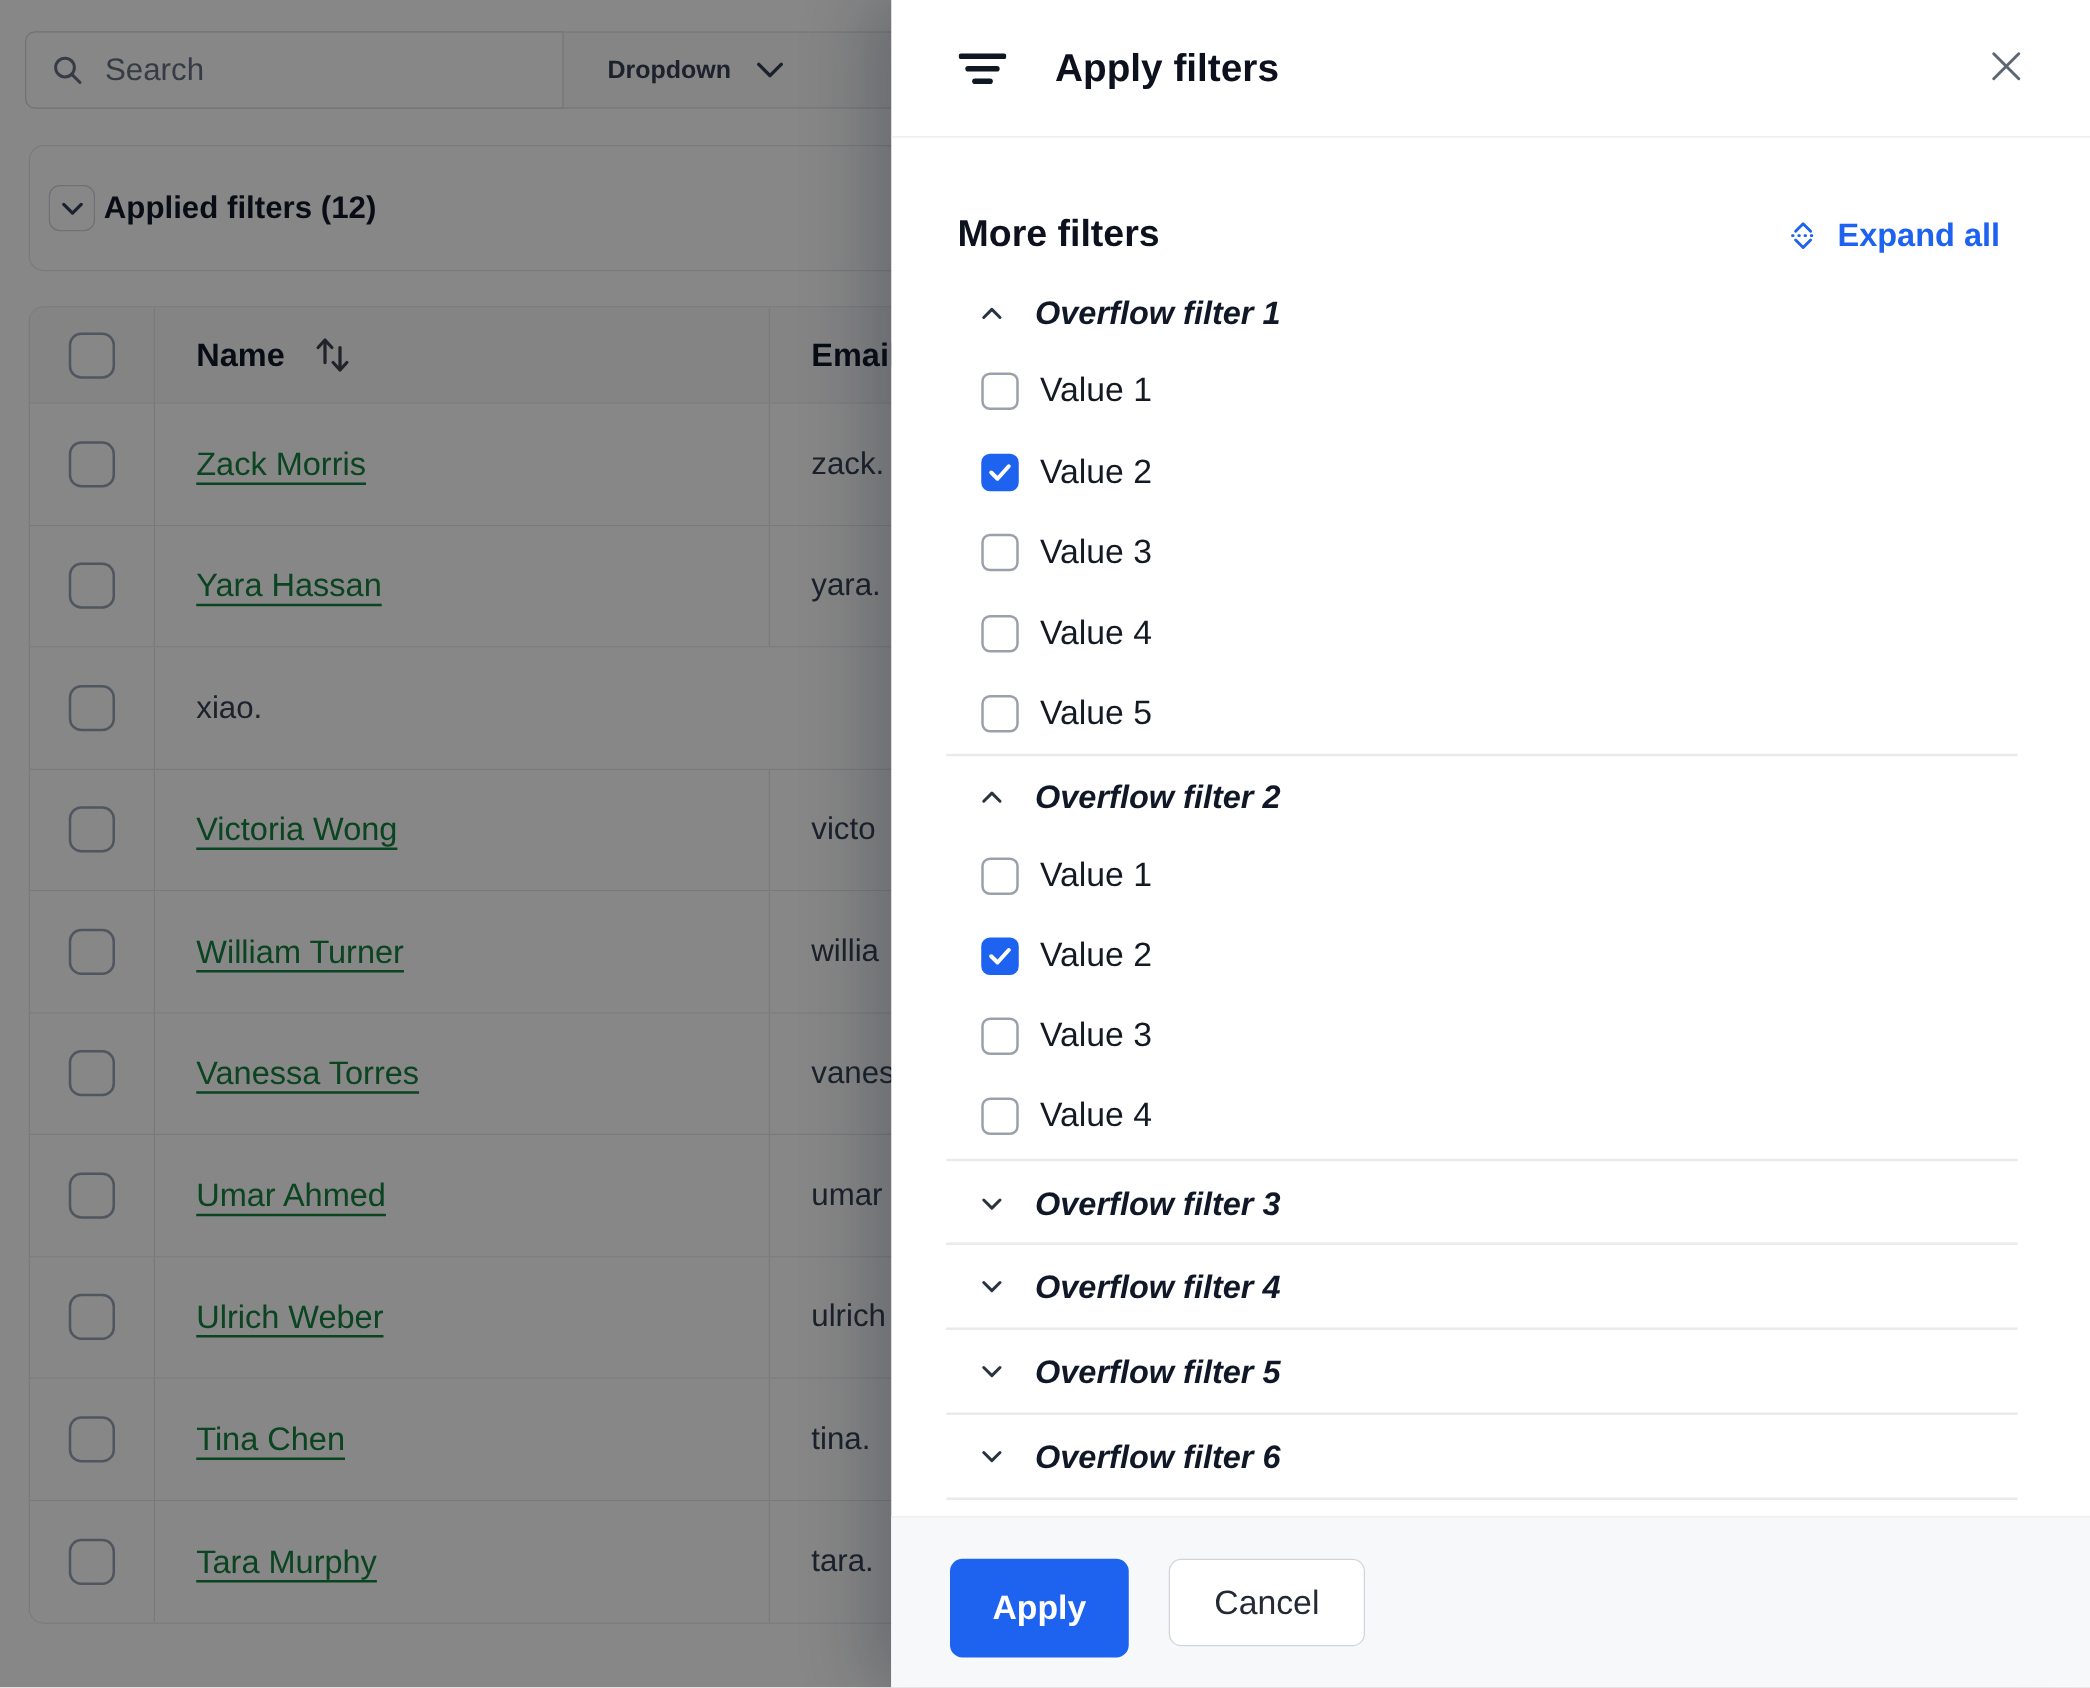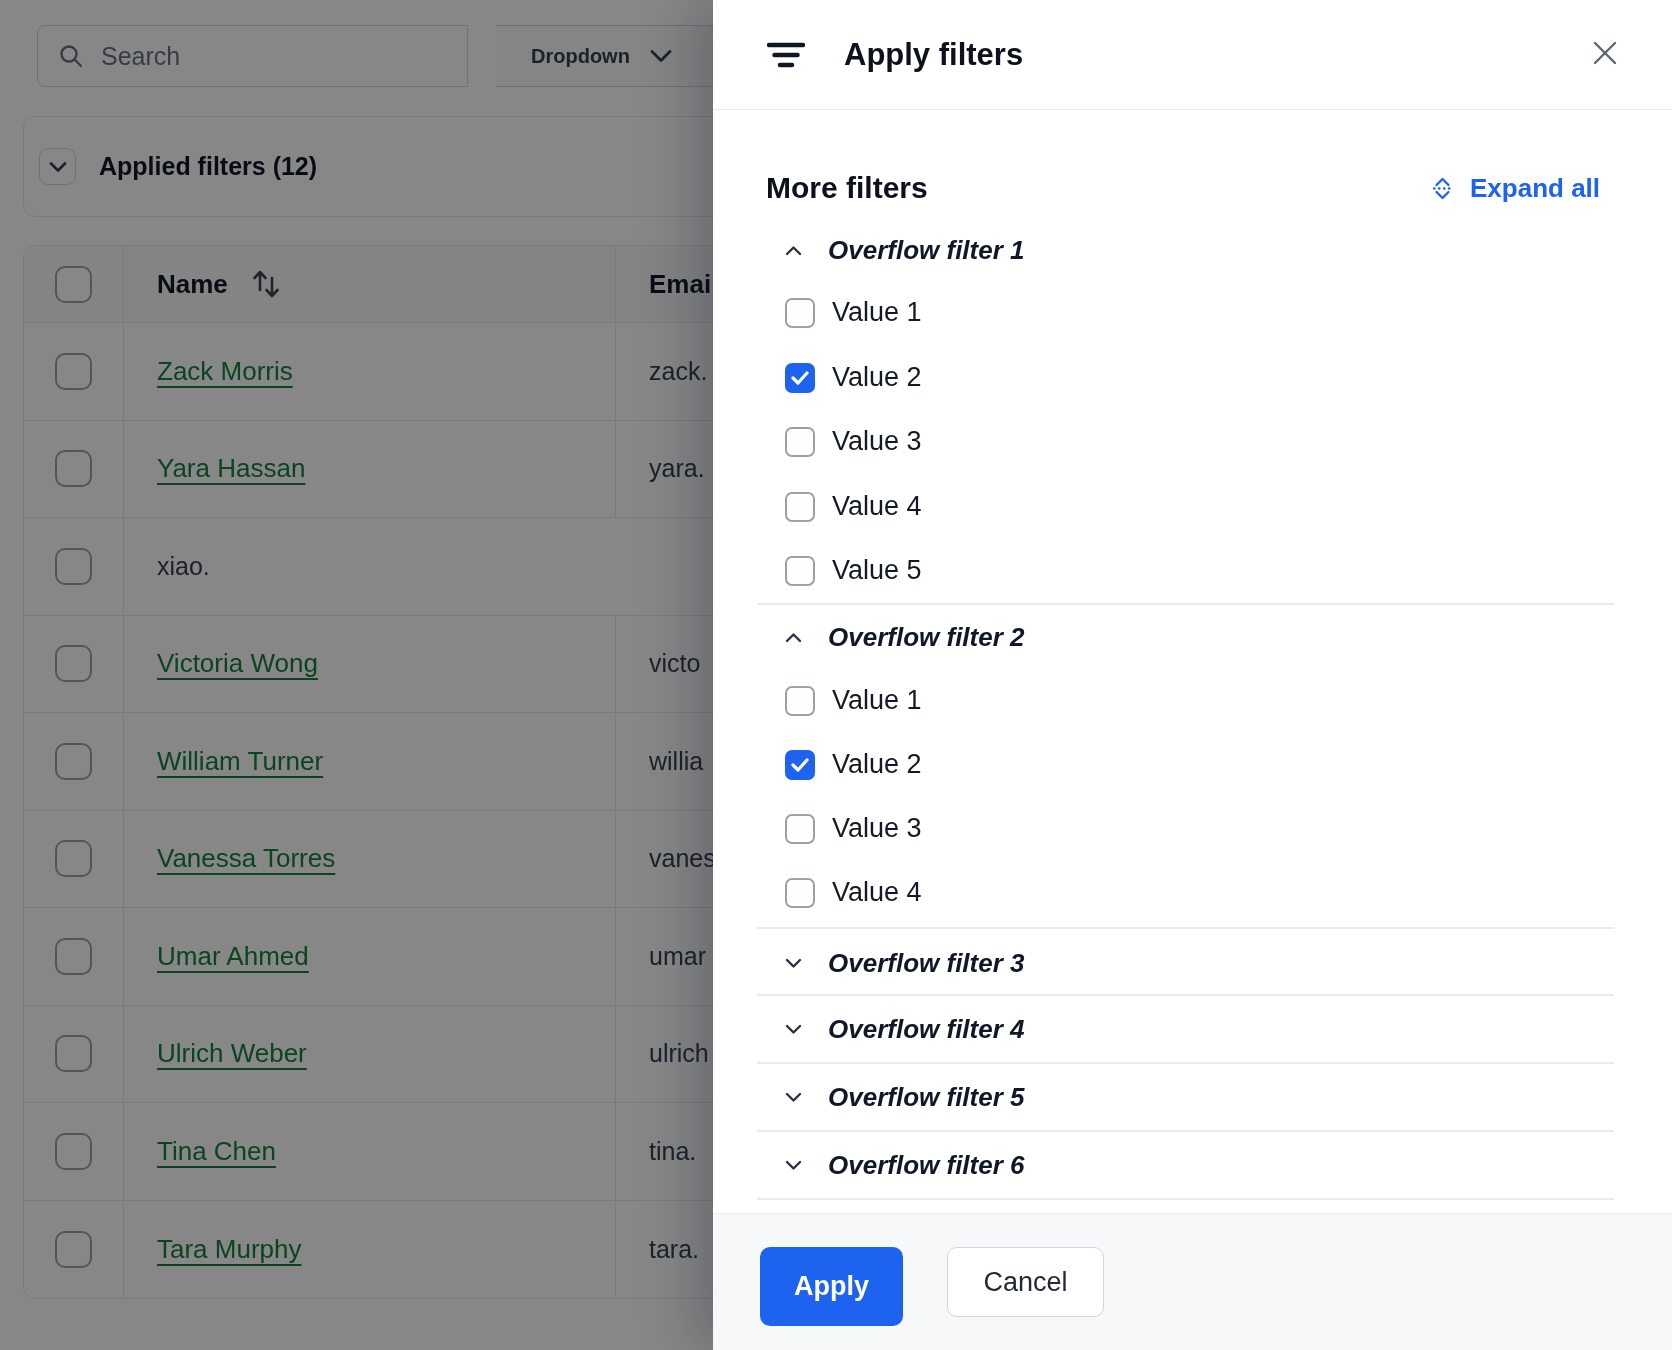--- a/index.html
+++ b/index.html
@@ -2,33 +2,33 @@
 <html><head>
 <meta charset="utf-8">
 <style>
   * { margin:0; padding:0; box-sizing:border-box; }
   html,body { width:1672px; height:1350px; overflow:hidden; }
   body { font-family:"Liberation Sans", sans-serif; background:#fff; position:relative; color:#101828; }
 
   
   .page { position:absolute; inset:0; background:#fff; }
 
-  .searchbar { position:absolute; left:37px; top:25px; display:flex; height:62px;gap:28px; }
+  .searchbar { position:absolute; left:20px; top:25px; display:flex; height:62px; }
   .search-input { width:431px; height:62px; border:1.5px solid #d0d5dd; border-radius:8px 0 0 8px;
     display:flex; align-items:center; gap:17px; padding-left:20px; background:#fff; }
   .search-input .ph { color:#667085; font-size:25px; }
   .dropdown-btn { width:650px; height:62px; border:1.5px solid #d0d5dd; border-left:none; border-radius:0 8px 8px 0;
     background:#fbfbfc; display:flex; align-items:center; padding-left:35px; gap:20px; }
   .dropdown-btn .lbl { color:#344054; font-size:20px; font-weight:600; }
 
   .applied-card { position:absolute; left:23px; top:116px; width:1080px; height:101px;
     border:1.5px solid #e4e7ec; border-radius:12px; background:#fff; display:flex; align-items:center; }
   .collapse-btn { width:37px; height:37px; margin-left:15px; border:1.5px solid #d0d5dd; border-radius:9px;
     display:flex; align-items:center; justify-content:center; background:#fff; }
-  .applied-label { margin-left:23px; font-size:25px; font-weight:700; color:#101828; }
+  .applied-label { margin-left:7px; font-size:25px; font-weight:700; color:#101828; }
 
   .table { position:absolute; left:23px; top:245px; width:1080px; border:1.5px solid #e4e7ec;
     border-radius:12px; overflow:hidden; background:#fff; }
   .thead { display:flex; height:77px; background:#f9fafb; border-bottom:1.5px solid #e4e7ec; }
   .trow { display:flex; height:97.5px; border-bottom:1.5px solid #e4e7ec; background:#fff; }
   .trow:last-child { border-bottom:none; }
   .col-check { width:100px; border-right:1.5px solid #e4e7ec; display:flex; align-items:center; justify-content:center; flex:none; }
   .col-name  { width:492px; border-right:1.5px solid #e4e7ec; display:flex; align-items:center; padding-left:33px; gap:22px; flex:none; }
   .col-email { flex:1; display:flex; align-items:center; padding-left:33px; overflow:hidden; white-space:nowrap; }
   .th-label { font-size:26px; font-weight:700; color:#101828; }
@@ -62,21 +62,21 @@
   .cb svg { display:none; }
   .cb.checked { background:#1e62f0; border-color:#1e62f0; }
   .cb.checked svg { display:block; }
   .v-lbl { font-size:27px; color:#141a24; }
 
   .p-div { position:absolute; left:44px; right:58px; height:1.5px; background:#e9eaec; }
 
   .p-footer { position:absolute; left:0; right:0; top:1213px; bottom:0; background:#f7f8f9; border-top:1.5px solid #ebedf0; }
   .apply-btn { position:absolute; left:47px; top:33px; width:143px; height:79px; background:#1e62f0; border:none;
     border-radius:10px; color:#fff; font-size:27px; font-weight:600; font-family:"Liberation Sans",sans-serif; }
-  .cancel-btn { position:absolute; left:234px; top:33px; width:157px; height:70px; background:#fff;
+  .cancel-btn { position:absolute; left:222px; top:33px; width:157px; height:70px; background:#fff;
     border:1.5px solid #d0d5dd; border-radius:10px; color:#232a35; font-size:27px; font-family:"Liberation Sans",sans-serif; }
 </style>
 </head>
 <body>
 
 <div class="page">
 
   <div class="searchbar">
     <div class="search-input">
       <svg width="26" height="26" viewBox="0 0 26 26" fill="none">

